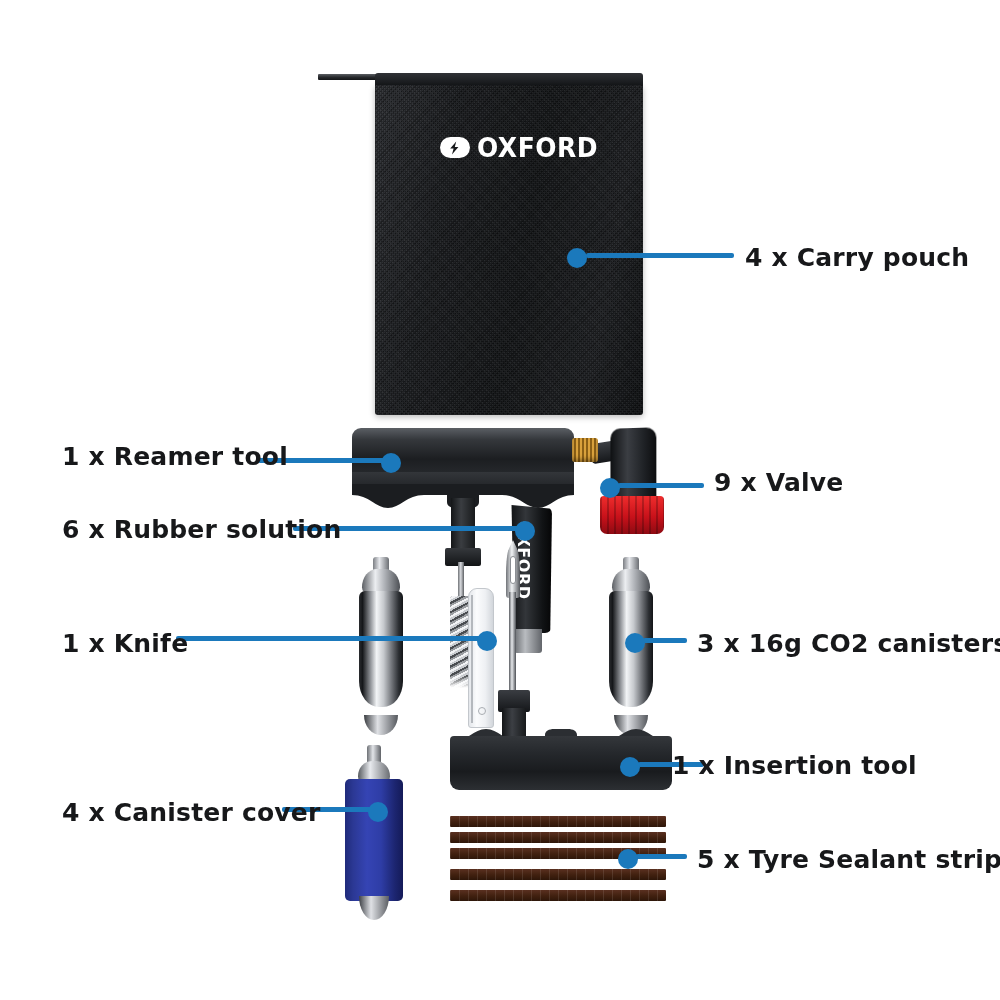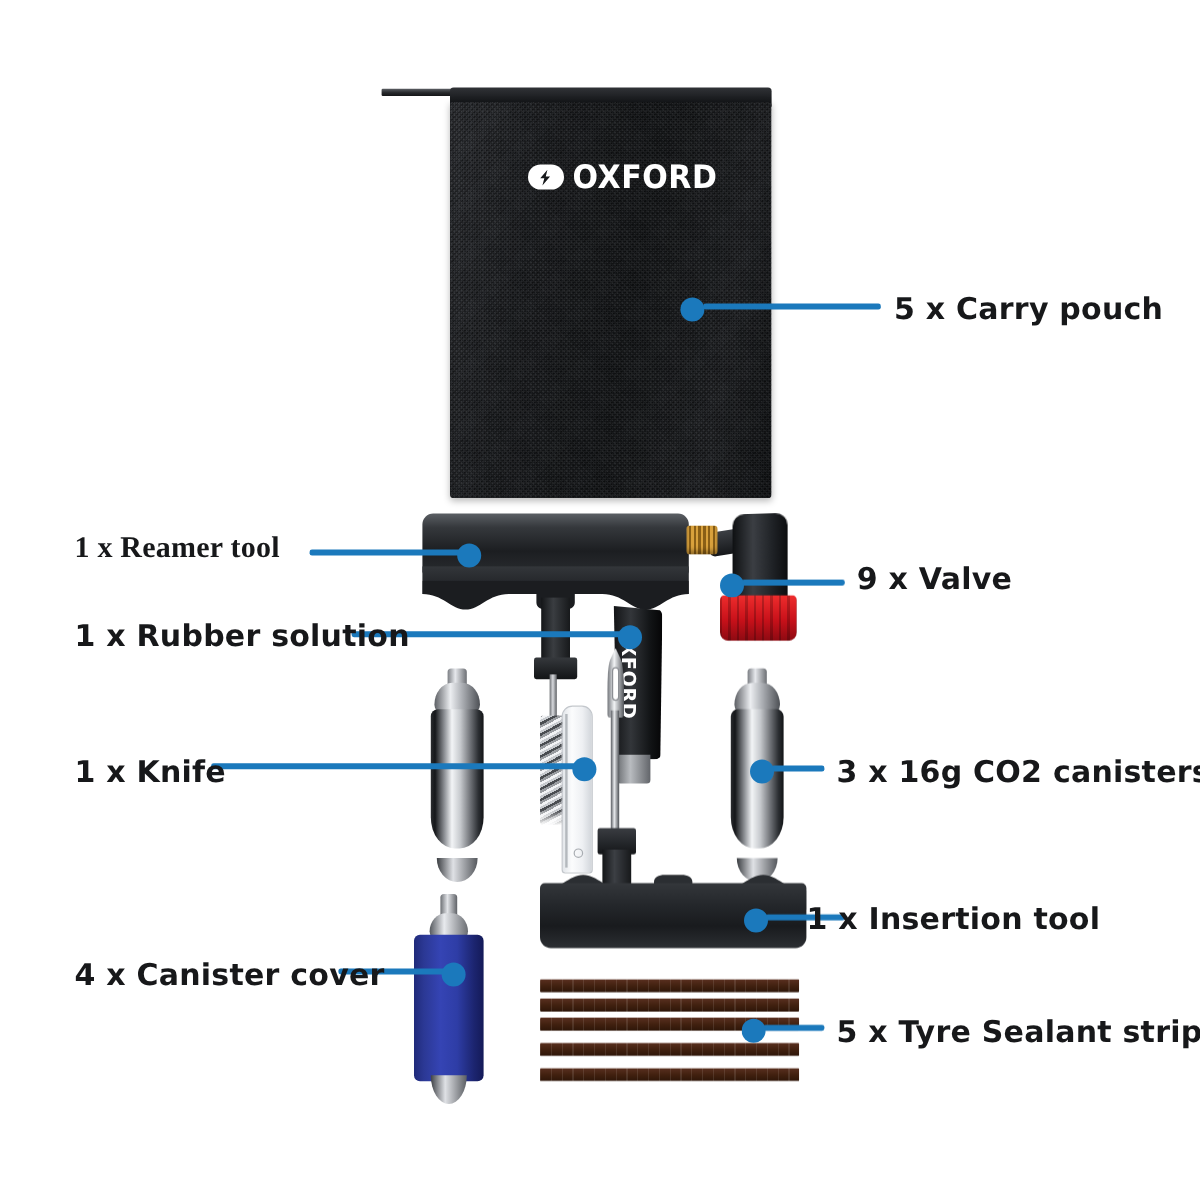--- a/index.html
+++ b/index.html
@@ -379,30 +379,30 @@
       <div class="strip" style="left: 450px; top: 816px; width: 216px;"></div>
       <div class="strip" style="left: 450px; top: 832px; width: 216px;"></div>
       <div class="strip" style="left: 450px; top: 848px; width: 216px;"></div>
       <div class="strip" style="left: 450px; top: 869px; width: 216px;"></div>
       <div class="strip" style="left: 450px; top: 890px; width: 216px;"></div>
     </div>
 
   <div id="callout-layer">
       <div class="leader" style="left: 586px; top: 253px; width: 148px; background: rgb(27, 121, 188);"></div>
       <div class="dot" style="left: 567px; top: 248px; background: rgb(27, 121, 188);"></div>
-      <div class="label right" style="left: 745px; top: 245px;">5 x Carry pouch</div>
+      <div class="label right" style="left: 745px; top: 245px;">4 x Carry pouch</div>
       <div class="leader" style="left: 258px; top: 458px; width: 132px; background: rgb(27, 121, 188);"></div>
       <div class="dot" style="left: 381px; top: 453px; background: rgb(27, 121, 188);"></div>
-      <div class="label left" style="left: 62px; top: 444px; font-family: Liberation Serif, serif;">1 x Reamer tool</div>
+      <div class="label left" style="left: 62px; top: 444px;">1 x Reamer tool</div>
       <div class="leader" style="left: 618px; top: 483px; width: 86px; background: rgb(27, 121, 188);"></div>
       <div class="dot" style="left: 600px; top: 478px; background: rgb(27, 121, 188);"></div>
       <div class="label right" style="left: 714px; top: 470px;">9 x Valve</div>
       <div class="leader" style="left: 293px; top: 526px; width: 232px; background: rgb(27, 121, 188);"></div>
       <div class="dot" style="left: 515px; top: 521px; background: rgb(27, 121, 188);"></div>
-      <div class="label left" style="left: 62px; top: 517px;">1 x Rubber solution</div>
+      <div class="label left" style="left: 62px; top: 517px;">6 x Rubber solution</div>
       <div class="leader" style="left: 176px; top: 636px; width: 311px; background: rgb(27, 121, 188);"></div>
       <div class="dot" style="left: 477px; top: 631px; background: rgb(27, 121, 188);"></div>
       <div class="label left" style="left: 62px; top: 631px; text-align: right;">1 x Knife</div>
       <div class="leader" style="left: 643px; top: 638px; width: 44px; background: rgb(27, 121, 188);"></div>
       <div class="dot" style="left: 625px; top: 633px; background: rgb(27, 121, 188);"></div>
       <div class="label right" style="left: 697px; top: 631px;">3 x 16g CO2 canisters</div>
       <div class="leader" style="left: 638px; top: 762px; width: 66px; background: rgb(27, 121, 188);"></div>
       <div class="dot" style="left: 620px; top: 757px; background: rgb(27, 121, 188);"></div>
       <div class="label right" style="left: 672px; top: 753px;">1 x Insertion tool</div>
       <div class="leader" style="left: 282px; top: 807px; width: 96px; background: rgb(27, 121, 188);"></div>

